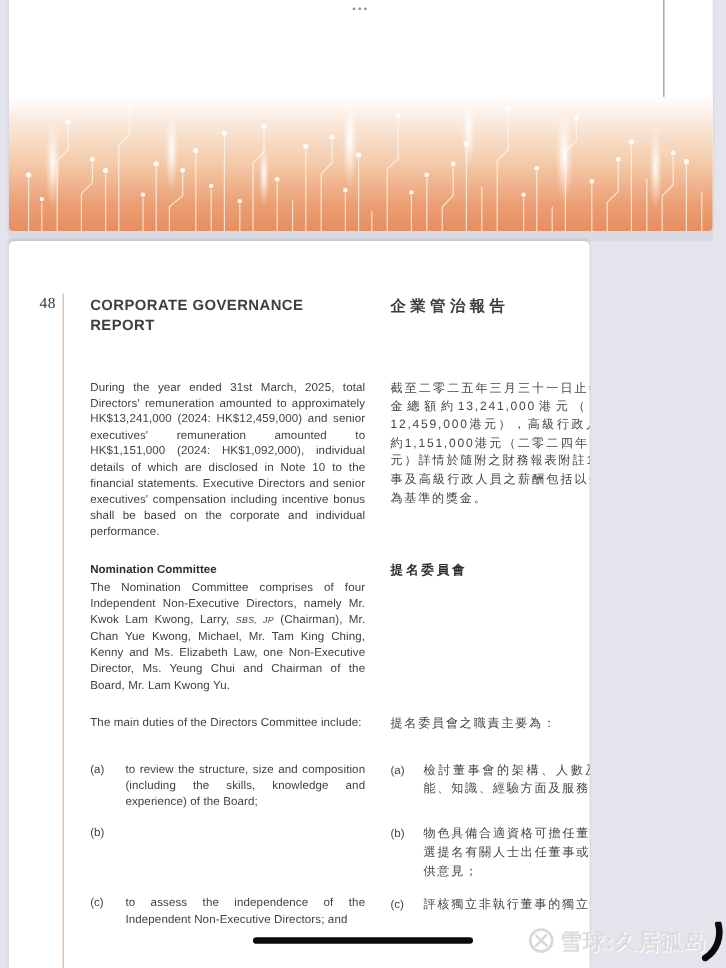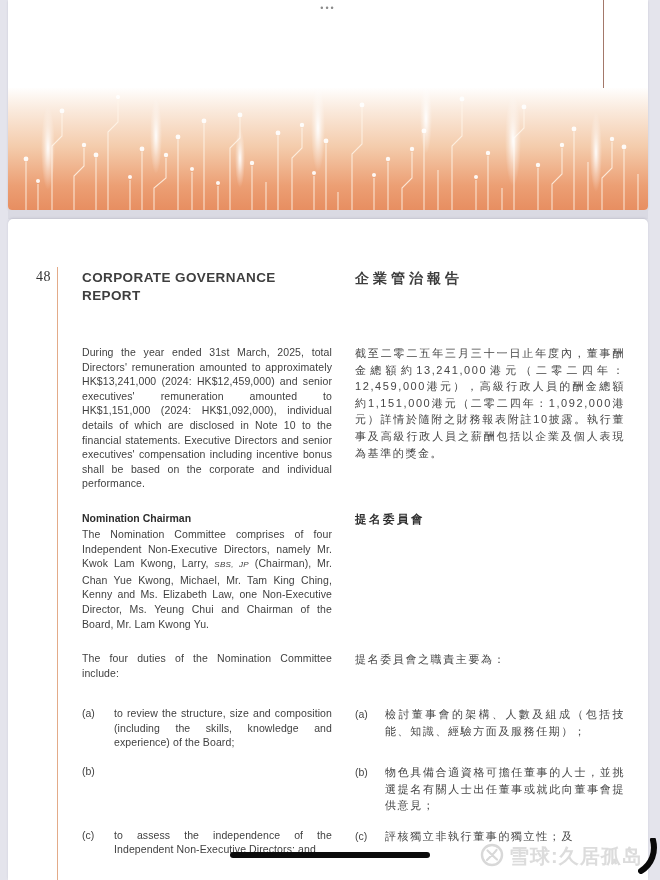--- a/index.html
+++ b/index.html
@@ -31,21 +31,21 @@
     position:absolute; left:0; bottom:0; width:640px; height:122px;
     background:linear-gradient(180deg,#FFFEFD 0%,#FAEADD 18%,#F4CCAC 48%,#EC9F74 80%,#E78E61 100%);
   }
   .circuit-band svg { display:block; width:640px; height:122px; }
 
   
   .page-gap { position:absolute; left:8px; top:210px; width:640px; height:9px; background:#DADAE3; }
 
   
   .page-card-main {
-    position:absolute; left:8px; top:219px; width:640px; height:661px;
+    position:absolute; left:8px; top:219px; width:528px; height:661px;
     background:#FFFFFF; border-radius:5px 5px 0 0;
     box-shadow:0 -1px 2px rgba(120,120,140,0.22);
     overflow:hidden;
     text-decoration:underline;
   }
   .page-number {
     position:absolute; left:28px; top:50px;
     font-family:"Liberation Serif", serif;
     font-size:14px; color:#333333; letter-spacing:0.5px;
   }
@@ -221,28 +221,28 @@
 
     <div class="report-content">
 
       <div class="cell-en title-en">CORPORATE GOVERNANCE REPORT</div>
       <div class="cell-zh title-zh">企業管治報告</div>
 
       <p class="cell-en body-en mt-para">During the year ended 31st March, 2025, total Directors' remuneration amounted to approximately HK$13,241,000 (2024: HK$12,459,000) and senior executives' remuneration amounted to HK$1,151,000 (2024: HK$1,092,000), individual details of which are disclosed in Note 10 to the financial statements. Executive Directors and senior executives' compensation including incentive bonus shall be based on the corporate and individual performance.</p>
       <p class="cell-zh body-zh mt-para">截至二零二五年三月三十一日止年度內，董事酬金總額約13,241,000港元（二零二四年：12,459,000港元），高級行政人員的酬金總額約1,151,000港元（二零二四年：1,092,000港元）詳情於隨附之財務報表附註10披露。執行董事及高級行政人員之薪酬包括以企業及個人表現為基準的獎金。</p>
 
       <div class="cell-en mt-section">
-        <div class="section-heading-en">Nomination Chairman</div>
+        <div class="section-heading-en">Nomination Committee</div>
         <p class="body-en"><span>The Nomination Committee comprises of four Independent Non-Executive Directors, namely Mr. Kwok Lam Kwong, Larry, </span><span class="honor-en">SBS, JP</span><span> (Chairman), Mr. Chan Yue Kwong, Michael, Mr. Tam King Ching, Kenny and Ms. Elizabeth Law, one Non-Executive Director, Ms. Yeung Chui and Chairman of the Board, Mr. Lam Kwong Yu.</span></p>
       </div>
       <div class="cell-zh mt-section">
         <div class="section-heading-zh">提名委員會</div>
       </div>
 
-      <p class="cell-en body-en mt-intro">The four duties of the Nomination Committee include:</p>
+      <p class="cell-en body-en mt-intro">The main duties of the Directors Committee include:</p>
       <p class="cell-zh body-zh mt-intro">提名委員會之職責主要為：</p>
 
       <div class="cell-en mt-list duty-row-en">
         <span class="duty-marker-en">(a)</span>
         <span class="duty-text-en body-en">to review the structure, size and composition (including the skills, knowledge and experience) of the Board;</span>
       </div>
       <div class="cell-zh mt-list duty-row-zh">
         <span class="duty-marker-zh">(a)</span>
         <span class="duty-text-zh body-zh">檢討董事會的架構、人數及組成（包括技能、知識、經驗方面及服務任期）；</span>
       </div>

